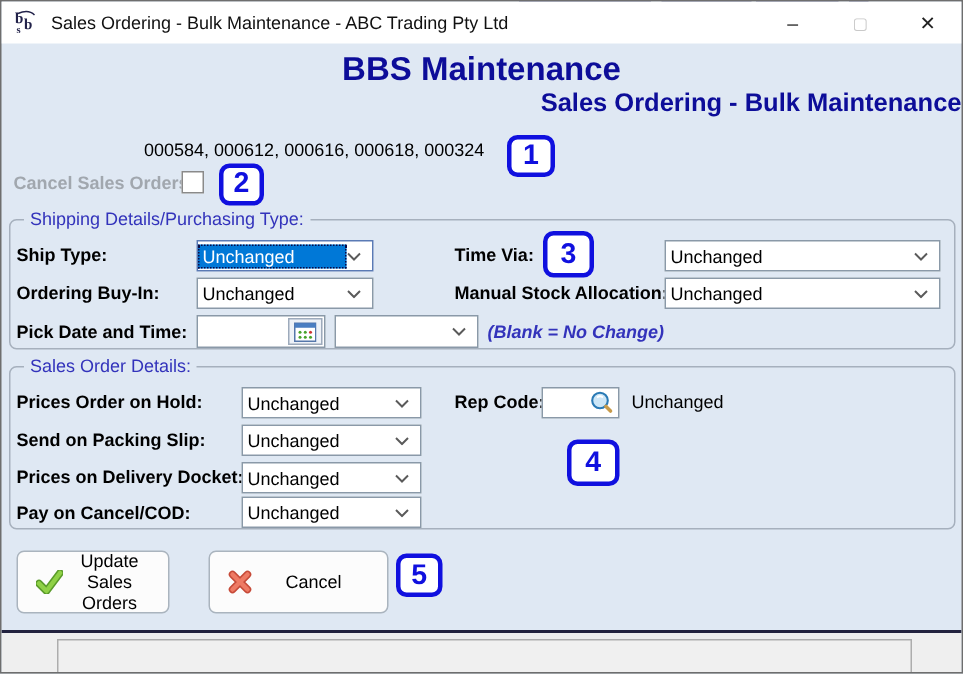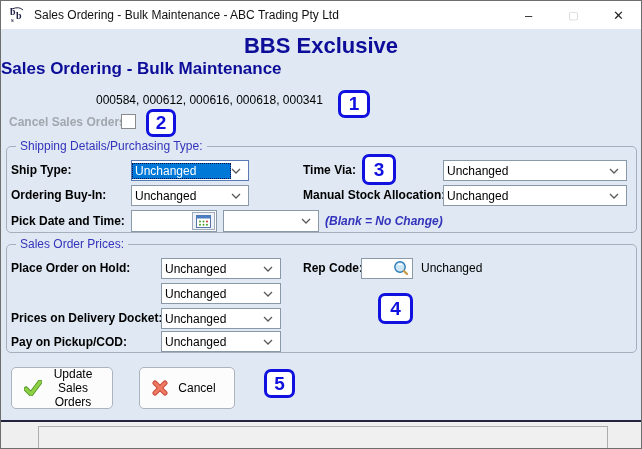--- a/index.html
+++ b/index.html
@@ -11,21 +11,21 @@
   
   .titlebar{position:absolute;left:0;top:0;right:0;height:28px;background:#fff;display:flex;align-items:center;}
   .app-icon{margin-left:8px;width:18px;height:18px;flex:0 0 auto;}
   .title-text{margin-left:7px;font-size:12px;color:#111;white-space:nowrap;}
   .win-controls{position:absolute;right:0;top:0;height:28px;display:flex;}
   .win-btn{width:45px;height:28px;display:flex;align-items:center;justify-content:center;font-size:13px;color:#222;}
   .win-btn.max{color:#c9c9c9;font-size:11px;}
   .artifact{position:absolute;top:0;height:2px;background:#1e1e52;}
   
   .h1{position:absolute;left:0;right:0;top:32px;text-align:center;font-size:22px;font-weight:bold;color:#0d0d99;}
-  .h2{position:absolute;left:0;right:0;top:58px;text-align:left;font-size:17px;font-weight:bold;color:#0d0d99;}
+  .h2{position:absolute;left:0;right:0;top:58px;text-align:right;font-size:17px;font-weight:bold;color:#0d0d99;}
   
   .lbl{position:absolute;font-size:12px;font-weight:bold;white-space:nowrap;line-height:15px;}
   .val{position:absolute;font-size:12px;white-space:nowrap;line-height:15px;}
   .lbl.disabled{color:#a1a7ae;}
   .hint{position:absolute;font-size:12px;font-style:italic;color:#3333bb;font-weight:bold;white-space:nowrap;line-height:15px;}
   
   .groupbox{position:absolute;border:1px solid #a6b0bd;border-radius:5px;box-sizing:border-box;}
   .legend{position:absolute;top:-8px;left:9px;padding:0 4px;background:#dfe8f3;color:#3333bb;font-size:12px;line-height:15px;white-space:nowrap;}
   
   .combo{position:absolute;height:21px;background:#fff;border:1px solid #8a99a8;box-sizing:border-box;display:flex;align-items:center;}
@@ -76,24 +76,24 @@
         </div>
       <div class="win-btn max">
           <span>▢</span>
         </div>
       <div class="win-btn">
           <span>✕</span>
         </div>
     </div>
   </div>
 
-  <div class="h1">BBS Exclusive</div>
+  <div class="h1">BBS Maintenance</div>
   <div class="h2">Sales Ordering - Bulk Maintenance</div>
 
-  <span class="val" style="left:95px;top:92px;">000584, 000612, 000616, 000618, 000341</span>
+  <span class="val" style="left:95px;top:92px;">000584, 000612, 000616, 000618, 000324</span>
   <div class="badge" style="left:337px;top:89px;width:32px;height:28px;">1</div>
 
   <span class="lbl disabled" style="left:8px;top:114px;">Cancel Sales Orders:</span>
   <div class="checkbox" style="left:120px;top:113px;"></div>
   <div class="badge" style="left:145px;top:108px;width:30px;height:28px;">2</div>
 
   <div class="groupbox" style="left:5px;top:145px;width:631px;height:87px;">
     <span class="legend">Shipping Details/Purchasing Type:</span>
   </div>
 
@@ -148,47 +148,48 @@
   </div>
   <div class="combo" style="left:222px;top:209px;width:96px;height:22px;">
     <span class="sel"></span>
     <svg class="chev" width="10" height="6" viewBox="0 0 10 6">
         <path d="M1 1l4 4 4-4" fill="none" stroke="#5a5a5a" stroke-width="1.3"></path>
       </svg>
   </div>
   <span class="hint" style="left:324px;top:213px;">(Blank = No Change)</span>
 
   <div class="groupbox" style="left:5px;top:243px;width:631px;height:109px;">
-    <span class="legend">Sales Order Prices:</span>
-  </div>
-
-  <span class="lbl" style="left:10px;top:260px;">Place Order on Hold:</span>
+    <span class="legend">Sales Order Details:</span>
+  </div>
+
+  <span class="lbl" style="left:10px;top:260px;">Prices Order on Hold:</span>
   <div class="combo" style="left:160px;top:257px;width:120px;">
     <span class="sel">Unchanged</span>
     <svg class="chev" width="10" height="6" viewBox="0 0 10 6">
         <path d="M1 1l4 4 4-4" fill="none" stroke="#5a5a5a" stroke-width="1.3"></path>
       </svg>
   </div>
 
+  <span class="lbl" style="left:10px;top:285px;">Send on Packing Slip:</span>
   <div class="combo" style="left:160px;top:282px;width:120px;">
     <span class="sel">Unchanged</span>
     <svg class="chev" width="10" height="6" viewBox="0 0 10 6">
         <path d="M1 1l4 4 4-4" fill="none" stroke="#5a5a5a" stroke-width="1.3"></path>
       </svg>
   </div>
 
   <span class="lbl" style="left:10px;top:310px;">Prices on Delivery Docket:</span>
   <div class="combo" style="left:160px;top:307px;width:120px;">
     <span class="sel">Unchanged</span>
     <svg class="chev" width="10" height="6" viewBox="0 0 10 6">
         <path d="M1 1l4 4 4-4" fill="none" stroke="#5a5a5a" stroke-width="1.3"></path>
       </svg>
   </div>
 
-  <span class="lbl" style="left:10px;top:334px;">Pay on Pickup/COD:</span>
+  <span class="lbl" style="left:10px;top:334px;">Pay on Cancel/COD:</span>
   <div class="combo" style="left:160px;top:330px;width:120px;">
     <span class="sel">Unchanged</span>
     <svg class="chev" width="10" height="6" viewBox="0 0 10 6">
         <path d="M1 1l4 4 4-4" fill="none" stroke="#5a5a5a" stroke-width="1.3"></path>
       </svg>
   </div>
 
   <span class="lbl" style="left:302px;top:260px;">Rep Code:</span>
   <div class="field" style="left:360px;top:257px;width:52px;height:21px;">
     <span class="val" style="left:3px;top:3px;"></span>
@@ -201,21 +202,21 @@
   <span class="val" style="left:420px;top:260px;">Unchanged</span>
   <div class="badge" style="left:377px;top:292px;width:35px;height:31px;">4</div>
 
   <div class="btn" style="left:10px;top:366px;width:102px;">
     <svg class="btn-icon" width="18" height="16" viewBox="0 0 18 16">
       <path d="M2 9l5 5L16 2" fill="none" stroke="#5a9b2a" stroke-width="5" stroke-linecap="round" stroke-linejoin="round"></path>
       <path d="M2 9l5 5L16 2" fill="none" stroke="#8fd146" stroke-width="3" stroke-linecap="round" stroke-linejoin="round"></path>
     </svg>
     <span class="btn-label">Update Sales Orders</span>
   </div>
-  <div class="btn" style="left:138px;top:366px;width:96px;">
+  <div class="btn" style="left:138px;top:366px;width:120px;">
     <svg class="btn-icon" width="16" height="16" viewBox="0 0 16 16">
       <path d="M3 3l10 10M13 3L3 13" stroke="#c64a38" stroke-width="5" stroke-linecap="round"></path>
       <path d="M3 3l10 10M13 3L3 13" stroke="#ee7a64" stroke-width="3" stroke-linecap="round"></path>
     </svg>
     <span class="btn-label">Cancel</span>
   </div>
   <div class="badge" style="left:263px;top:368px;width:31px;height:29px;">5</div>
 
   <div class="bottom-sep"></div>
   <div class="statusbar">

